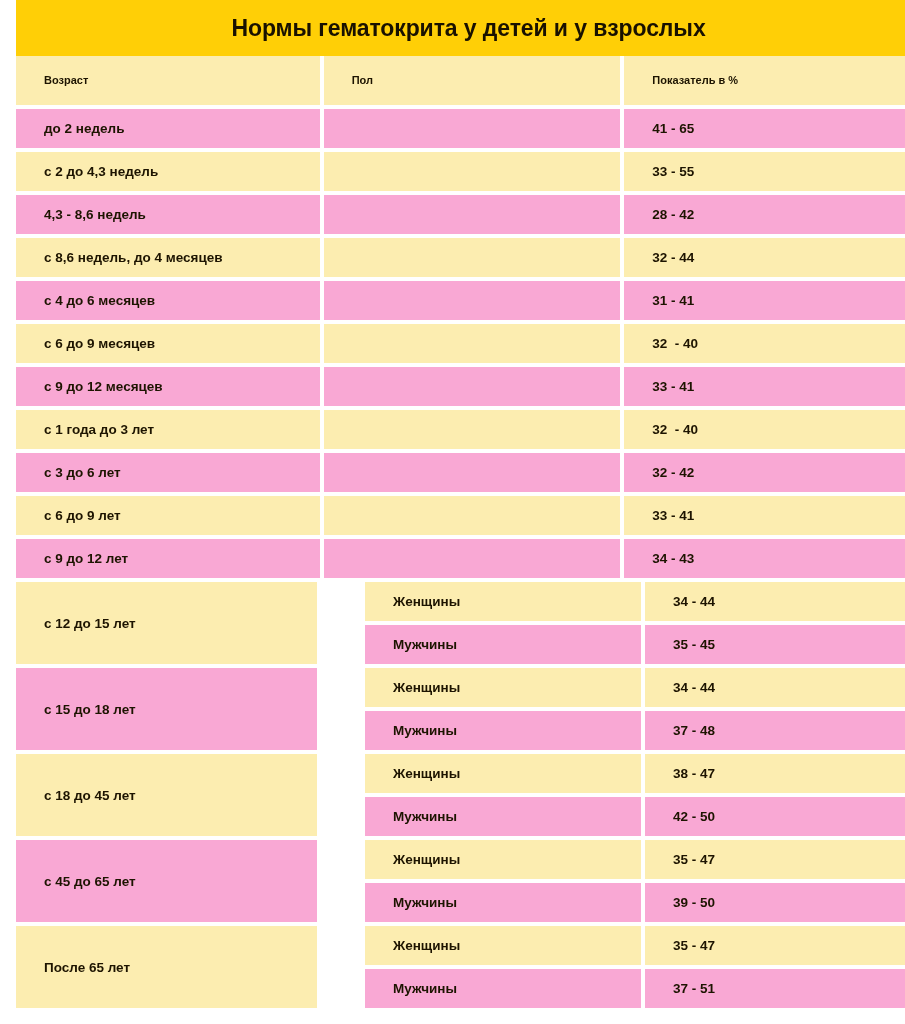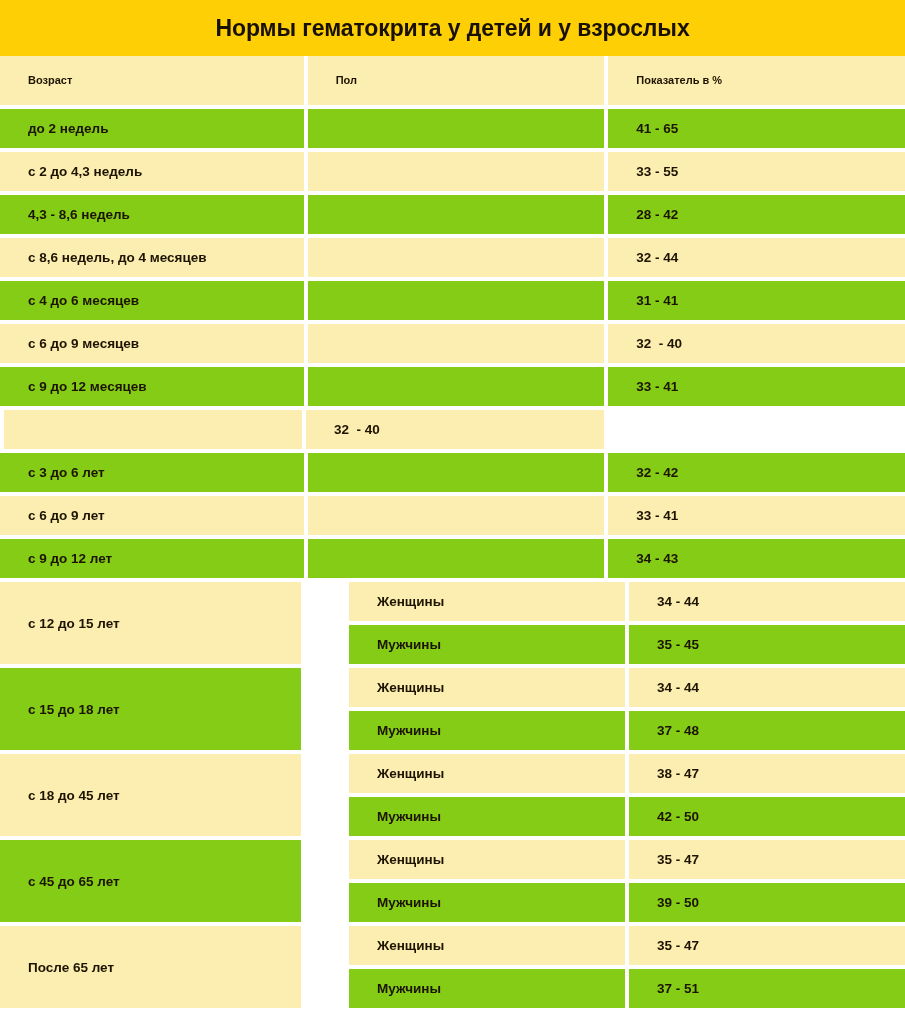--- a/index.html
+++ b/index.html
@@ -10,20 +10,21 @@
     overflow: hidden;
     background: #FFFFFF;
     font-family: "Liberation Sans", "DejaVu Sans", sans-serif;
   }
 
   .table-wrap {
     width: 905px;
     height: 1024px;
     position: relative;
     background: #FFFFFF;
+    padding-left: 16px;
   }
 
   
   .title-band {
     width: 905px;
     height: 56px;
     background: #FFCF06;
     display: flex;
     align-items: center;
     justify-content: center;
@@ -52,21 +53,21 @@
     padding-left: 28px;
     line-height: 1.15;
   }
 
   .c-age   { width: 305px; }
   .c-sex   { width: 298px; margin-left: 4px; padding-left: 28px; }
   .c-val   { width: 298px; margin-left: 4px; padding-left: 28px; }
 
   
   .tone-light { background: #FCEDB0; }
-  .tone-dark  { background: #84cc16; }
+  .tone-dark  { background: #f9a8d4; }
 
   
   .header-row { height: 49px; margin-top: 0; }
   .header-row .cell { font-size: 11px; font-weight: bold; color: #1d1400; }
 
   
   .gutter { height: 4px; width: 905px; background: #FFFFFF; }
 
   
   .simple-row { height: 39px; }
@@ -174,20 +175,21 @@
         <div class="cell c-val tone-light">32  - 40</div>
       </div>
       <div class="gutter"></div>
       <div class="row simple-row">
         <div class="cell c-age tone-dark">с 9 до 12 месяцев</div>
         <div class="cell c-sex tone-dark"></div>
         <div class="cell c-val tone-dark">33 - 41</div>
       </div>
       <div class="gutter"></div>
       <div class="row simple-row">
+        <div class="cell c-age tone-light">с 1 года до 3 лет</div>
         <div class="cell c-sex tone-light"></div>
         <div class="cell c-val tone-light">32  - 40</div>
       </div>
       <div class="gutter"></div>
       <div class="row simple-row">
         <div class="cell c-age tone-dark">с 3 до 6 лет</div>
         <div class="cell c-sex tone-dark"></div>
         <div class="cell c-val tone-dark">32 - 42</div>
       </div>
       <div class="gutter"></div>

